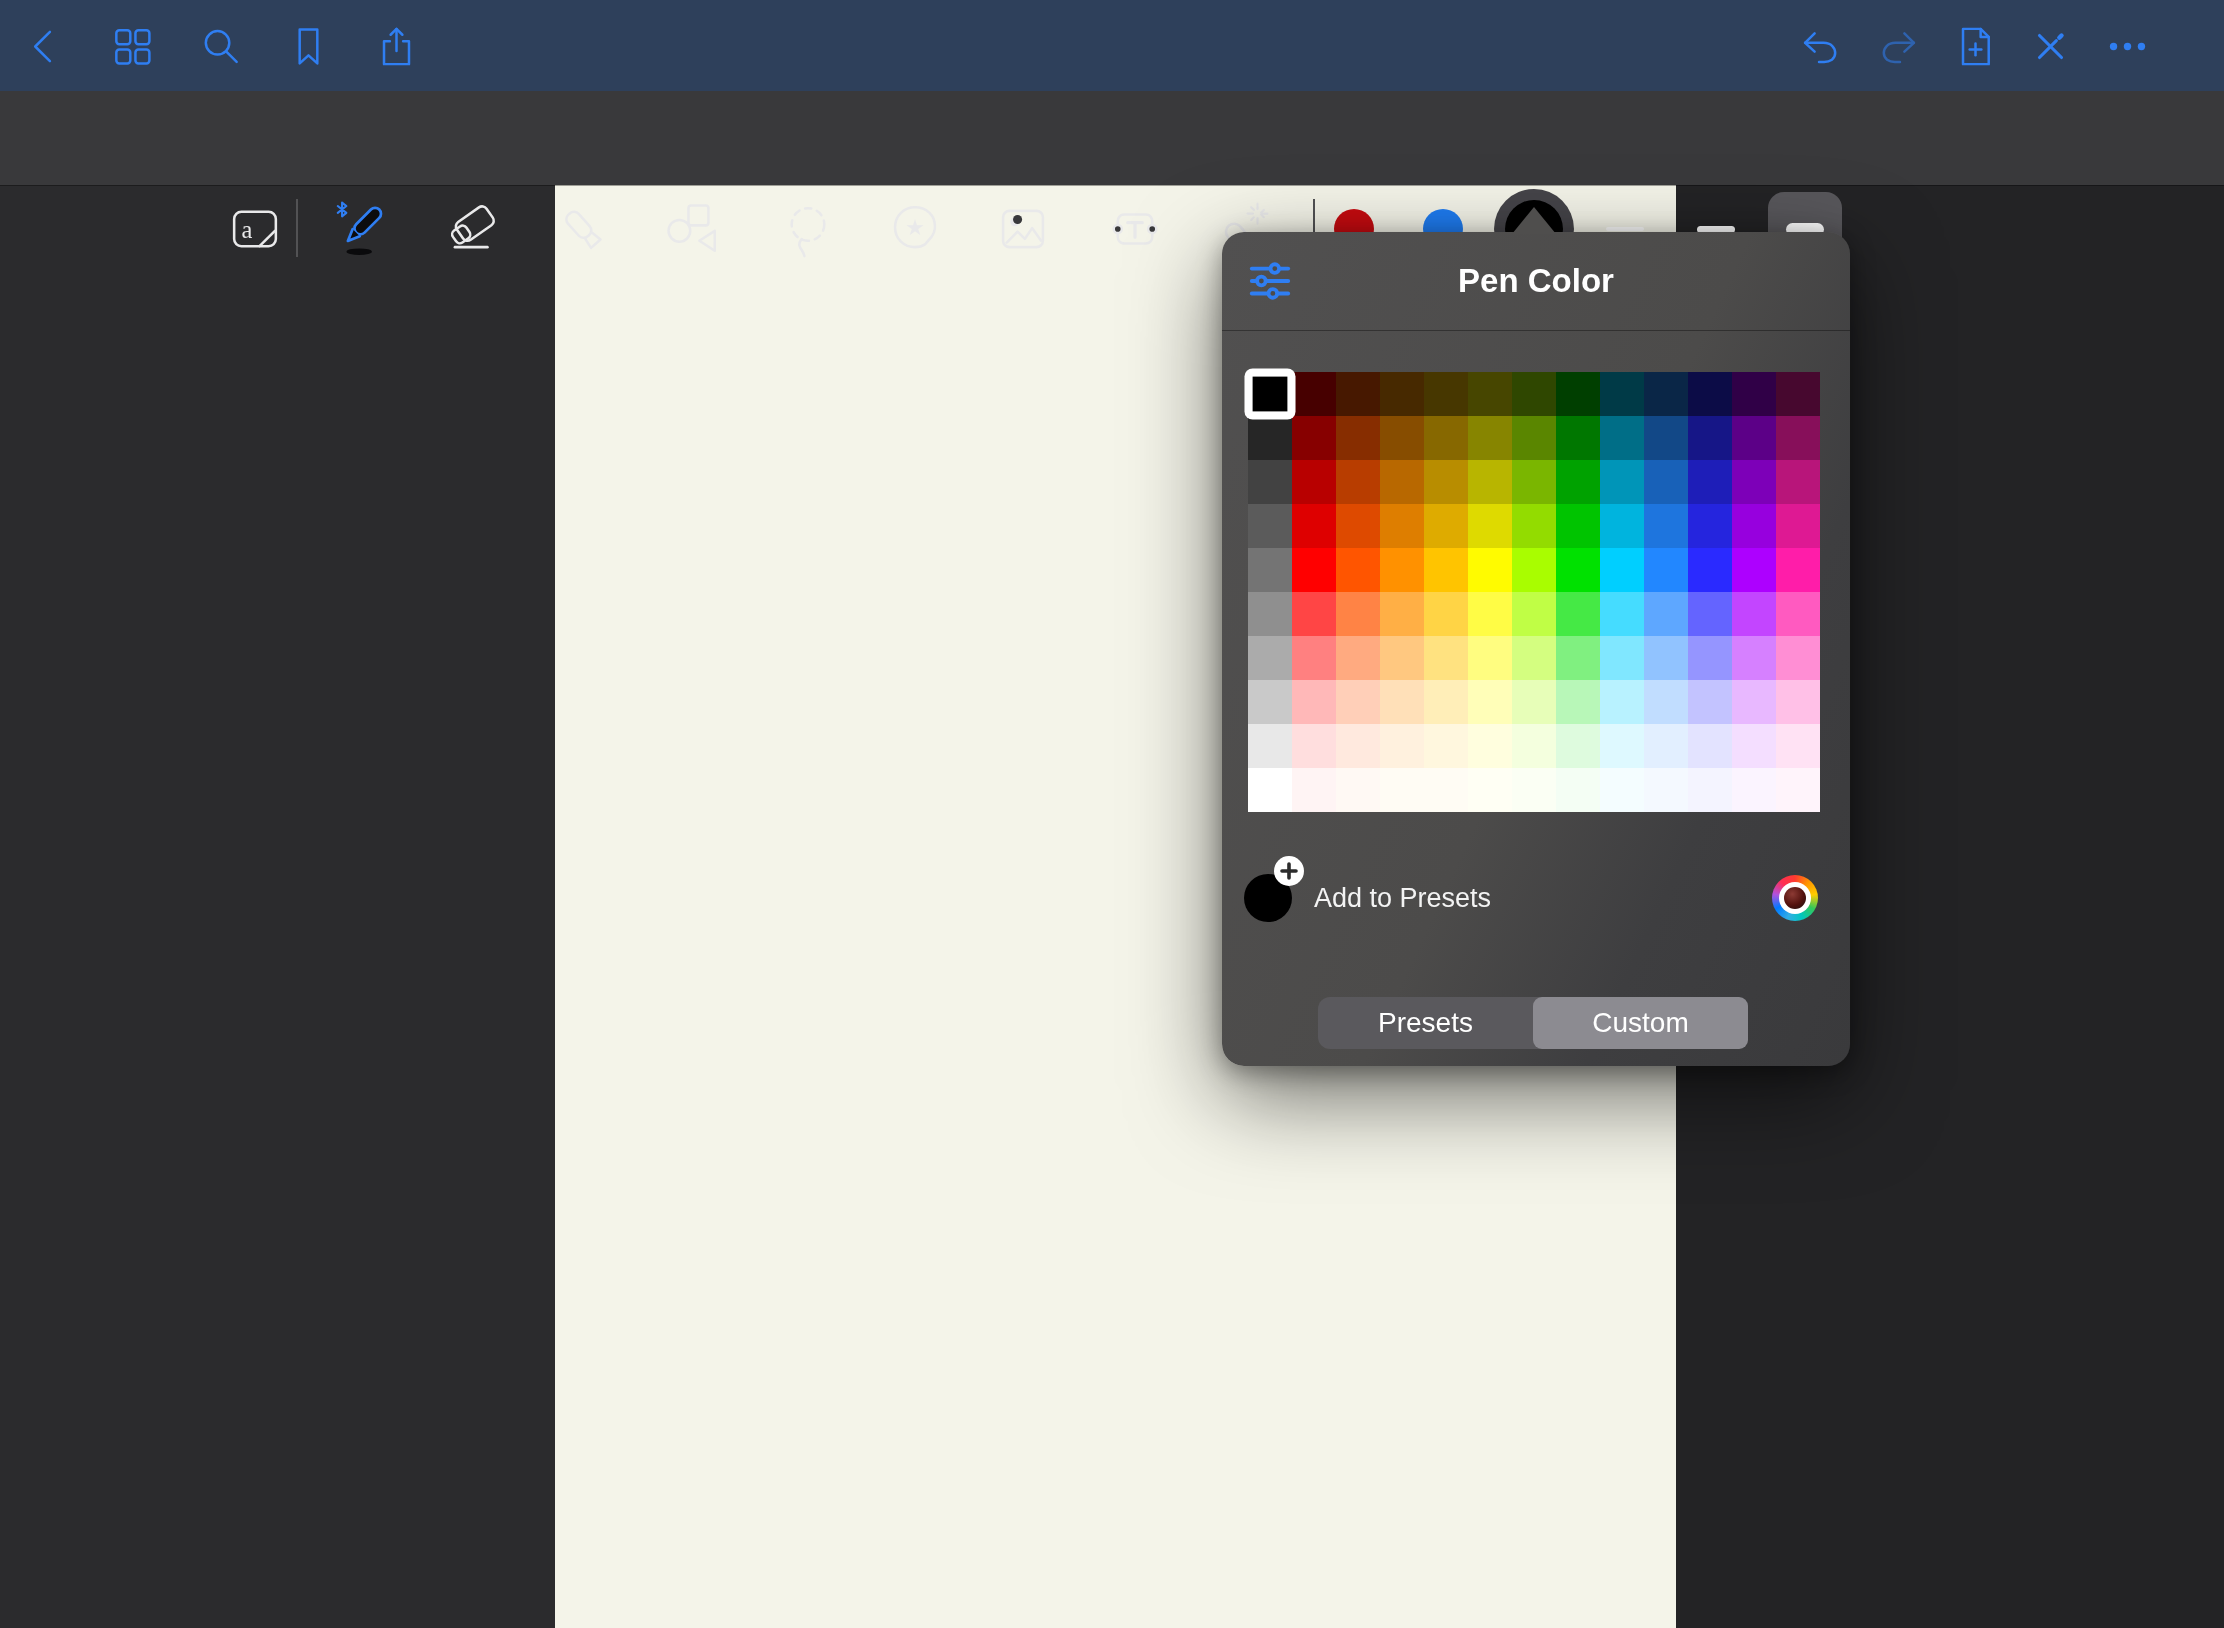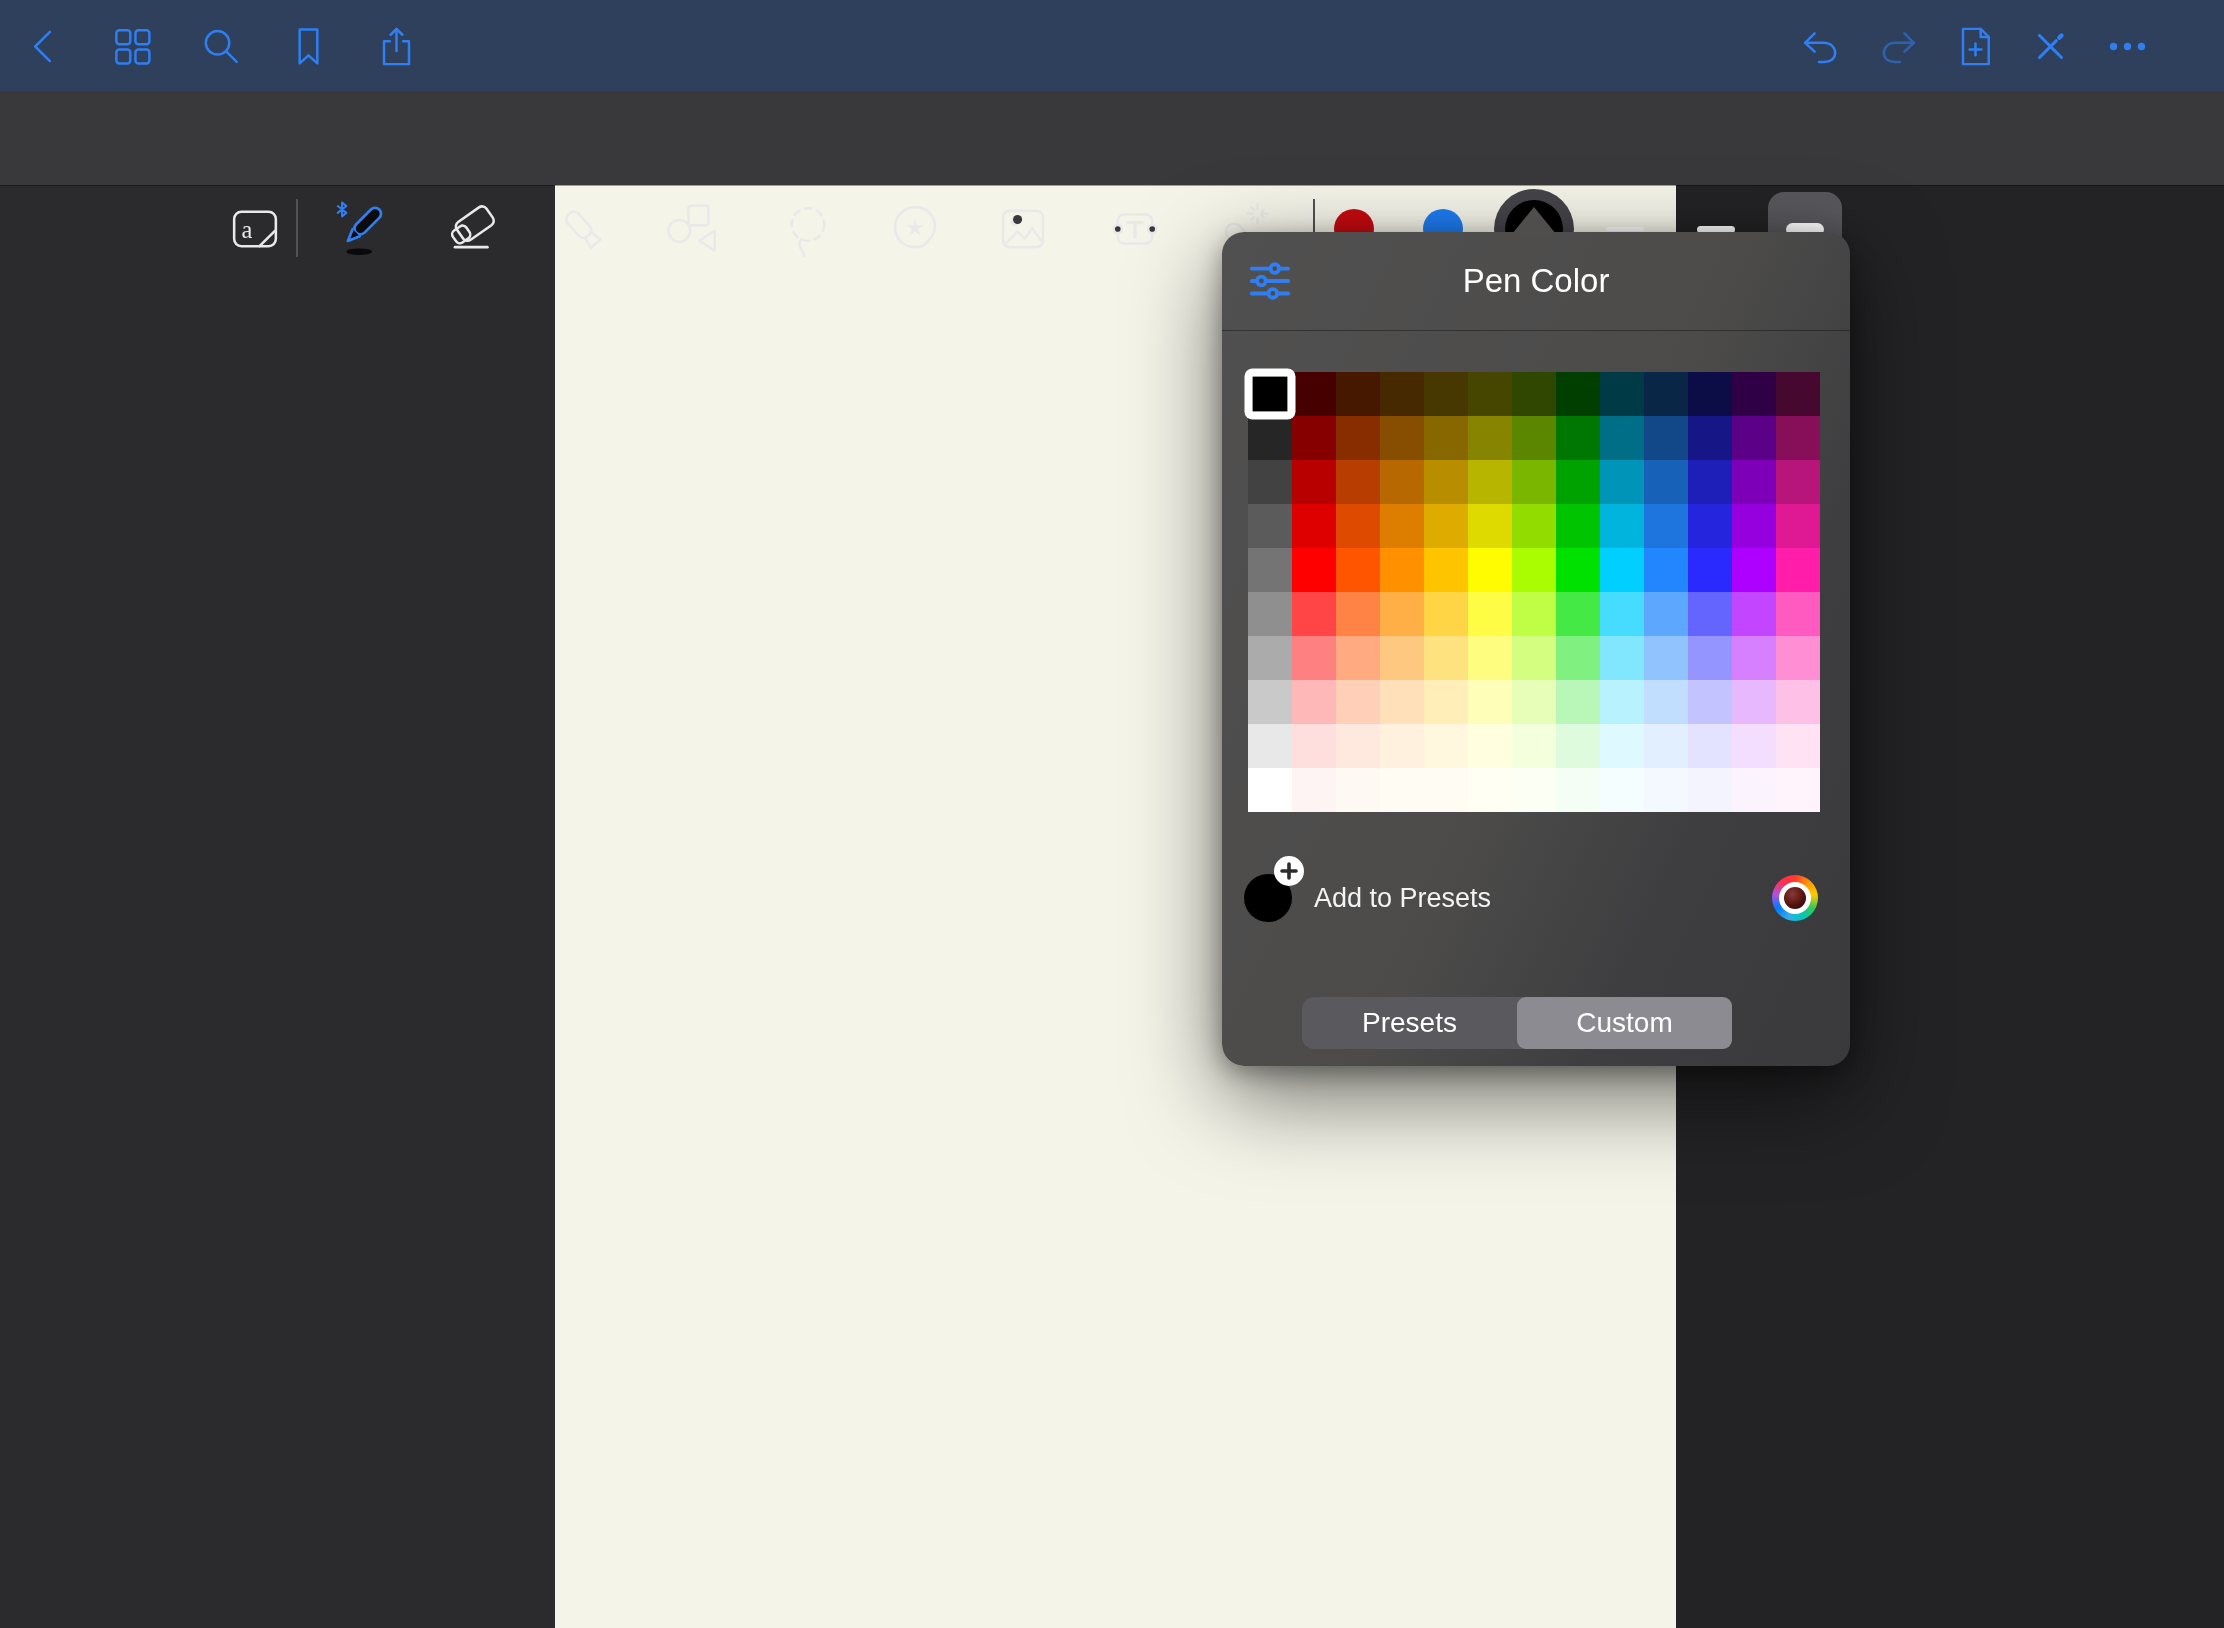--- a/index.html
+++ b/index.html
@@ -34,21 +34,21 @@
   .side-dark{position:absolute;left:1676px;top:185px;width:548px;height:1443px;background:#232325;}
   .paper{position:absolute;left:555px;top:185px;width:1121px;height:1443px;background:#f4f4e9;}
 
   
   .popover{position:absolute;left:1222px;top:232px;width:628px;height:834px;border-radius:22px;
            background:linear-gradient(115deg,#515050 0%,#4c4b4a 52%,#3e3e40 74%,#3a3a3c 100%);
            box-shadow:0 30px 90px rgba(0,0,0,.55), 0 6px 24px rgba(0,0,0,.35);z-index:40;}
   .pop-arrow{position:absolute;left:1512px;top:207px;width:0;height:0;z-index:41;
              border-left:22px solid transparent;border-right:22px solid transparent;border-bottom:27px solid #4f4e4d;}
   .pop-header{position:absolute;left:0;top:0;width:100%;height:98px;}
-  .pop-title{position:absolute;left:0;top:0;width:100%;height:98px;line-height:98px;text-align:center;color:#fff;font-size:33px;font-weight:400;}
+  .pop-title{position:absolute;left:0;top:0;width:100%;height:98px;line-height:98px;text-align:center;color:#fff;font-size:33px;font-weight:700;}
   .pop-opts-btn{position:absolute;left:20px;top:21px;width:56px;height:56px;display:flex;align-items:center;justify-content:center;cursor:pointer;}
   .pop-opts-btn svg{width:46px;height:46px;fill:none;stroke:#2f7ef2;stroke-width:4;stroke-linecap:round;}
   .pop-opts-btn svg circle{fill:#4c4b4a;}
   .pop-divider{position:absolute;left:0;top:98px;width:100%;height:1px;background:rgba(0,0,0,.35);}
 
   .color-grid{position:absolute;left:26px;top:140px;width:572px;height:440px;display:grid;
               grid-template-columns:repeat(13,1fr);grid-template-rows:repeat(10,1fr);}
   .color-cell{width:100%;height:100%;}
   .color-cell.selected{position:relative;z-index:3;background:#fff !important;border-radius:7px;transform:scale(1.16);
                        display:flex;align-items:center;justify-content:center;}
@@ -64,21 +64,21 @@
            display:flex;align-items:center;justify-content:center;gap:14px;cursor:text;}
   .hex-box .lbl{color:#ededed;font-size:28px;}
   .hex-box .val{color:#fff;font-size:28px;letter-spacing:1.5px;}
 
   .wheel{position:absolute;left:550px;top:643px;width:46px;height:46px;border-radius:50%;cursor:pointer;
          background:conic-gradient(#ff3b30,#ff9500,#ffcc00,#34c759,#00c7be,#32ade6,#007aff,#af52de,#ff2d55,#ff3b30);
          display:flex;align-items:center;justify-content:center;}
   .wheel .mid{width:32px;height:32px;border-radius:50%;background:#fff;display:flex;align-items:center;justify-content:center;}
   .wheel .core{width:22px;height:22px;border-radius:50%;background:radial-gradient(circle at 38% 32%,#8c3a34,#53120e 55%,#17100f 100%);}
 
-  .segmented{position:absolute;left:80px;top:765px;width:430px;height:52px;background:#5a595d;border-radius:12px;display:flex;}
+  .segmented{position:absolute;left:96px;top:765px;width:430px;height:52px;background:#5a595d;border-radius:12px;display:flex;}
   .seg{flex:1;display:flex;align-items:center;justify-content:center;color:#fff;font-size:28px;cursor:pointer;border-radius:12px;}
   .seg.selected{background:#8c8b91;border-radius:9px;margin:0;}
 </style>
 </head>
 <body>
 
 <div class="stage">
 
   <div class="topbar">
     <div class="nav-btn" style="left:16px">

